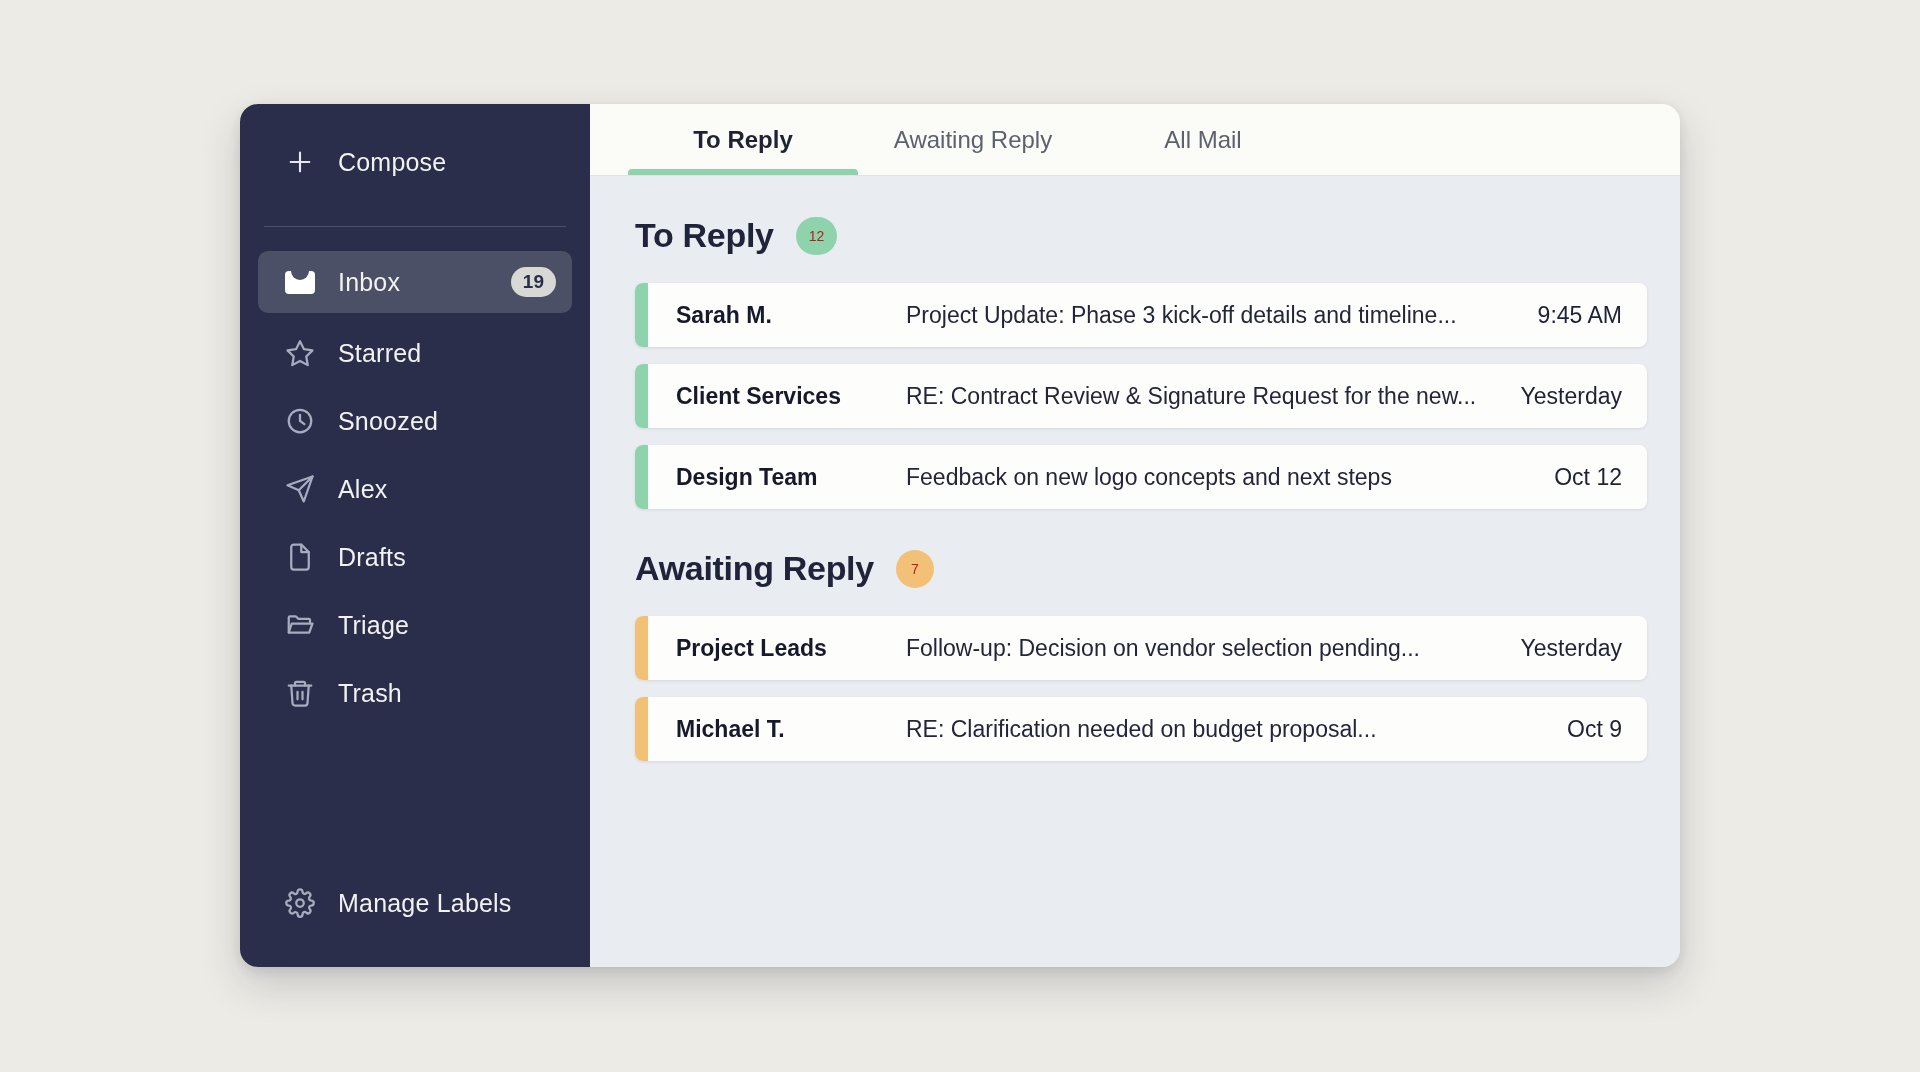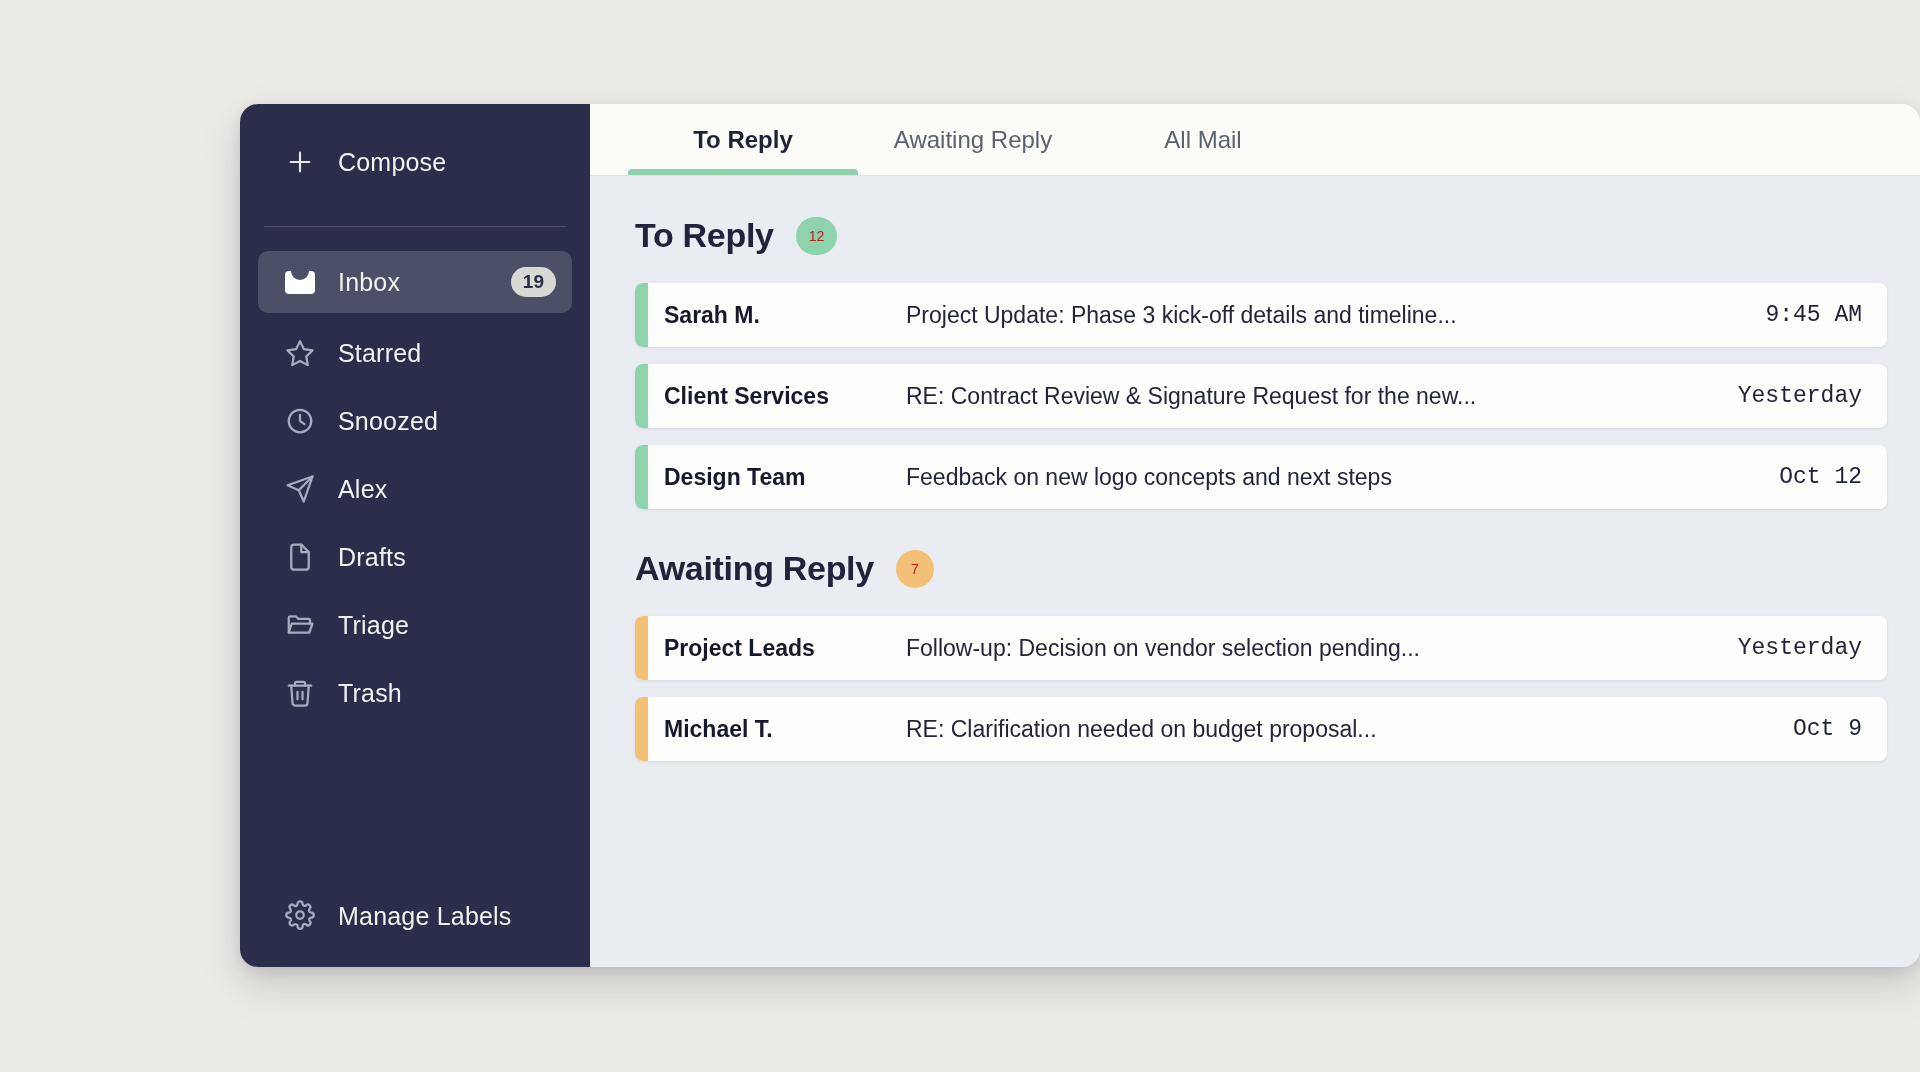--- a/index.html
+++ b/index.html
@@ -1,39 +1,39 @@
 <!DOCTYPE html>
 <html style="--page-bg: #ECEBE5; --sidebar-bg: #2A2E4B; --sidebar-active-bg: #4B5066; --content-bg: #E9EDF1; --tabbar-bg: #FBFBF8; --row-bg: #FDFDFC; --accent-green: #8FD3AC; --accent-orange: #F2C177; --inbox-badge-bg: #D8D9D4; --text-dark: #20243A;"><head>
 <meta charset="utf-8">
 <style>
   * { margin:0; padding:0; box-sizing:border-box; }
   html,body { width:1920px; height:1072px; overflow:hidden;
     font-family:"Liberation Sans","DejaVu Sans",sans-serif;
     background:var(--page-bg,#ECEBE5); }
 
-  .window { position:absolute; left:240px; top:104px; width:1680px; height:863px;
+  .window { position:absolute; left:240px; top:104px; width:1440px; height:863px;
     display:flex; border-radius:18px;
     box-shadow:0 18px 40px rgba(40,40,60,.18), 0 4px 12px rgba(40,40,60,.10); }
 
   
   .sidebar { width:350px; flex:0 0 350px; background:var(--sidebar-bg,#2A2E4B);
     border-radius:18px 0 0 18px; display:flex; flex-direction:column;
     padding:30px 18px 36px 18px; color:#F2F2F0; }
   .side-item { display:flex; align-items:center; height:56px; margin-bottom:12px;
     padding:0 16px 0 26px; border-radius:10px; cursor:pointer; }
   .side-item .icn { width:32px; height:32px; display:flex; align-items:center;
     justify-content:center; color:#A7ACBE; flex:0 0 32px; }
   .side-item .lbl { font-size:25px; color:#F2F2F0; margin-left:22px; letter-spacing:.2px; }
   .side-item.active { background:var(--sidebar-active-bg,#4B5066); height:62px; }
   .compose { margin-bottom:0; }
   .compose .icn { color:#E8E8EA; }
   .divider { height:1px; background:rgba(255,255,255,.16); margin:36px 6px 24px 6px; }
   .count { margin-left:auto; background:var(--inbox-badge-bg,#D8D9D4); color:#2A2E4B;
     font-size:19px; font-weight:700; border-radius:999px; padding:4px 12px; line-height:1.2; }
-  .side-footer { margin-top:auto; margin-bottom:0;align-items:flex-end; }
+  .side-footer { margin-top:auto; margin-bottom:0; }
   
   .tray { position:relative; width:30px; height:23px; background:#FFFFFF; border-radius:4px; overflow:hidden; }
   .tray::before { content:""; position:absolute; left:50%; top:-9px; width:18px; height:18px;
     margin-left:-9px; border-radius:50%; background:var(--sidebar-active-bg,#4B5066); }
 
   
   .main { flex:1; display:flex; flex-direction:column; border-radius:0 18px 18px 0; overflow:hidden; }
   .tabbar { height:72px; background:var(--tabbar-bg,#FBFBF8); display:flex;
     align-items:stretch; padding-left:38px; border-bottom:1px solid #E2E2DE; flex:0 0 72px; }
   .tab { width:230px; display:flex; align-items:center; justify-content:center;
@@ -51,24 +51,24 @@
   .badge.green { background:var(--accent-green,#8FD3AC); }
   .badge.orange { background:var(--accent-orange,#F2C177); }
 
   .rows { margin-bottom:40px; }
   .row { display:flex; align-items:center; height:64px; background:var(--row-bg,#FDFDFC);
     border-radius:8px; margin-bottom:17px; overflow:hidden; cursor:pointer;
     box-shadow:0 1px 3px rgba(30,34,53,.10); }
   .accent { width:13px; align-self:stretch; flex:0 0 13px; }
   .accent.green { background:var(--accent-green,#8FD3AC); }
   .accent.orange { background:var(--accent-orange,#F2C177); }
-  .sender { width:258px; flex:0 0 258px; padding-left:16px; font-size:23px; font-weight:700;
+  .sender { width:258px; flex:0 0 258px; padding-left:28px; font-size:23px; font-weight:700;
     color:#16192B; white-space:nowrap; overflow:hidden; }
   .subject { flex:1; font-size:23px; color:#23263A; white-space:nowrap; overflow:hidden; }
-  .time { flex:0 0 auto; padding:0 25px 0 16px; font-size:23px; color:#1E2235; text-align:right;font-family:Liberation Mono, monospace; }
+  .time { flex:0 0 auto; padding:0 25px 0 16px; font-size:23px; color:#1E2235; text-align:right; }
 
   svg { display:block; }
 </style>
 </head>
 <body>
 
 <div class="window">
 
   <nav class="sidebar">
 

